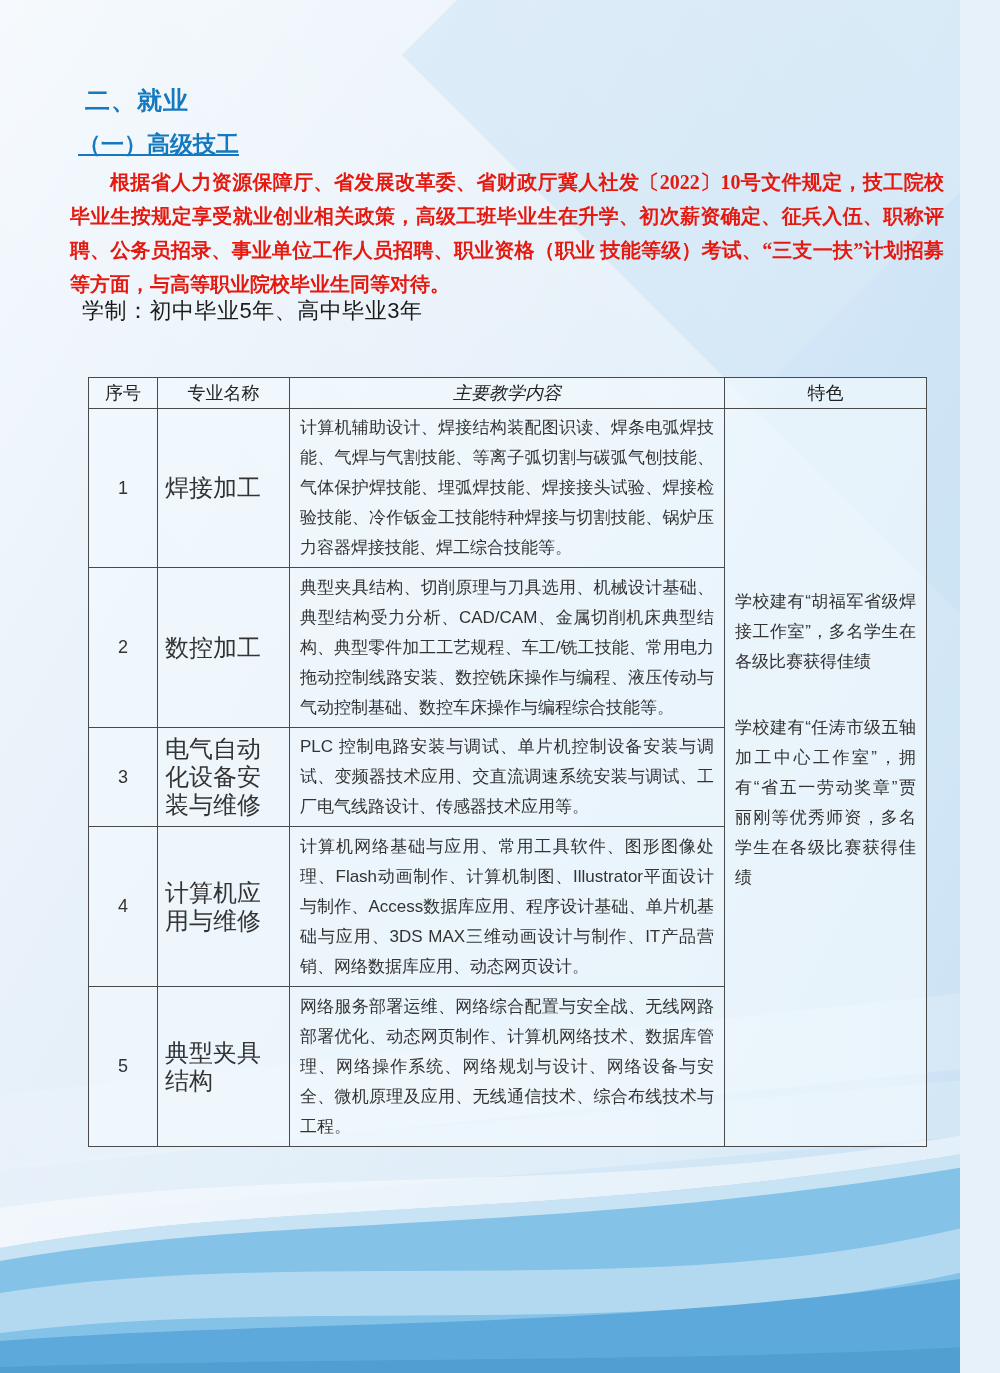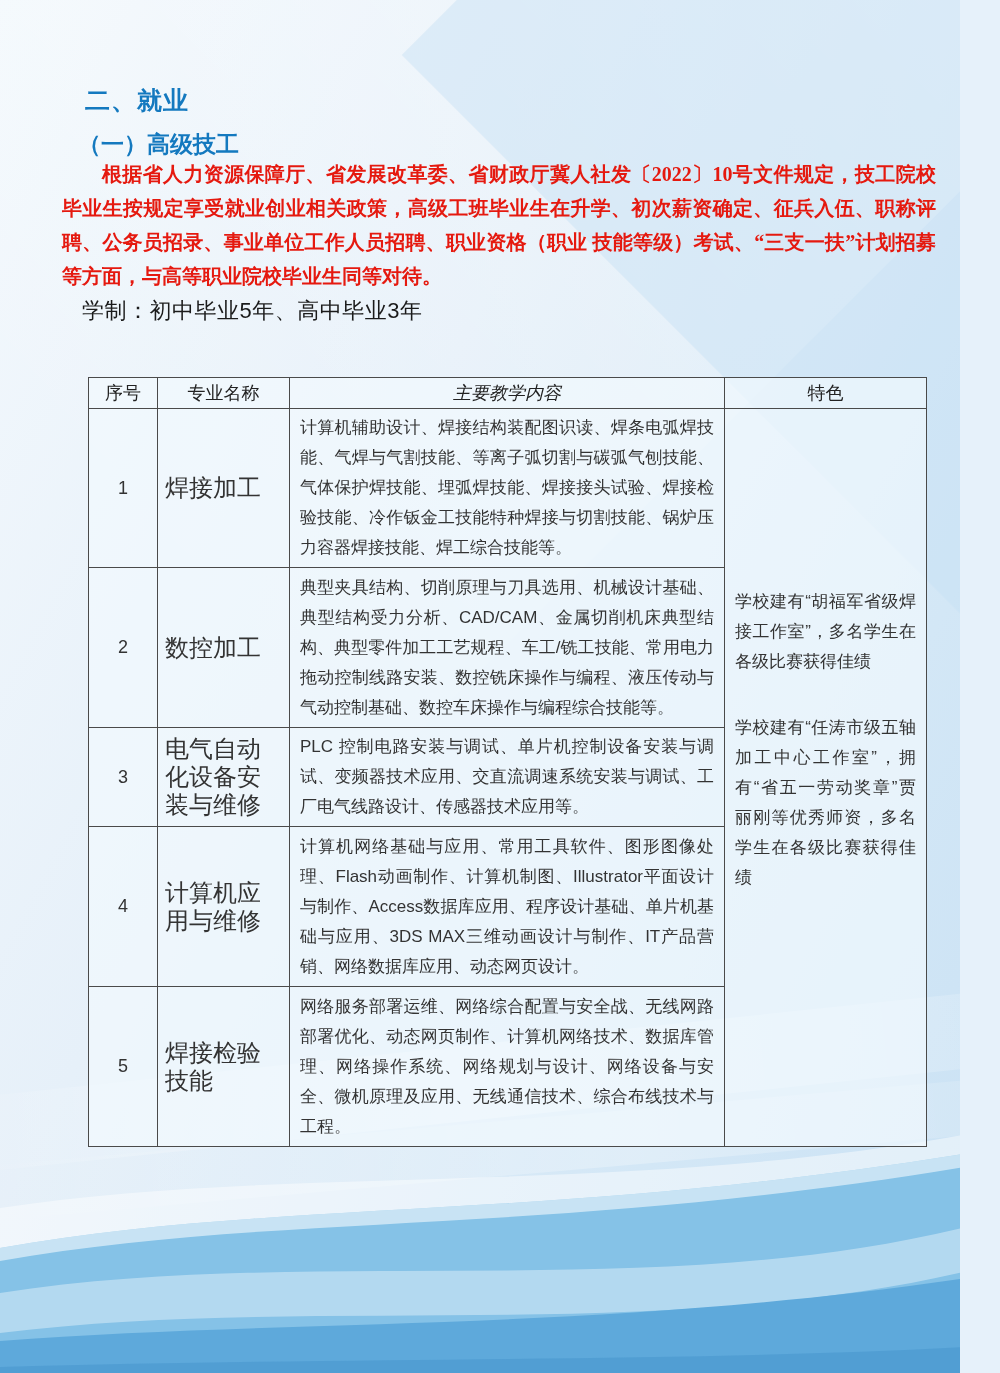--- a/index.html
+++ b/index.html
@@ -36,24 +36,24 @@
   .wave { position:absolute; left:0; bottom:0; width:1000px; height:250px; display:block; }
 
   .content { position:absolute; inset:0; z-index:2; }
 
   .sec-title {
     position:absolute; top:84px; left:85px; margin:0;
     font-size:25px; font-weight:bold; color:#1479bf; letter-spacing:1px;
   }
   .sub-title {
     position:absolute; top:129px; left:78px; margin:0;
-    font-size:23px; font-weight:bold; color:#1479bf;
+    font-size:23px; font-weight:bold; color:#1479bf;text-decoration:underline;
   }
   .policy {
-    position:absolute; top:157px; left:62px; width:874px; margin:0;
+    position:absolute; top:157px; left:62px; width:874px; margin:8px;
     font-family:"Liberation Serif", serif;
     font-size:20px; line-height:34px; font-weight:bold;
     color:#e5190f; text-align:justify; text-indent:2em;
   }
   .schooling {
     position:absolute; top:296px; left:82px;
     font-size:22px; color:#1b1b1b; letter-spacing:0.5px;
   }
 
   table.majors {
@@ -148,20 +148,20 @@
       </tr>
 
       <tr class="r4">
         <td class="no">4</td>
         <td class="major">计算机应用与维修</td>
         <td class="content-cell">计算机网络基础与应用、常用工具软件、图形图像处理、Flash动画制作、计算机制图、Illustrator平面设计与制作、Access数据库应用、程序设计基础、单片机基础与应用、3DS  MAX三维动画设计与制作、IT产品营销、网络数据库应用、动态网页设计。</td>
       </tr>
 
       <tr class="r5">
         <td class="no">5</td>
-        <td class="major">焊接检验技能</td>
+        <td class="major">典型夹具结构</td>
         <td class="content-cell">网络服务部署运维、网络综合配置与安全战、无线网路部署优化、动态网页制作、计算机网络技术、数据库管理、网络操作系统、网络规划与设计、网络设备与安全、微机原理及应用、无线通信技术、综合布线技术与工程。</td>
       </tr>
     </tbody>
       </table>
 
   </div>
 </div>
 
 </body></html>

